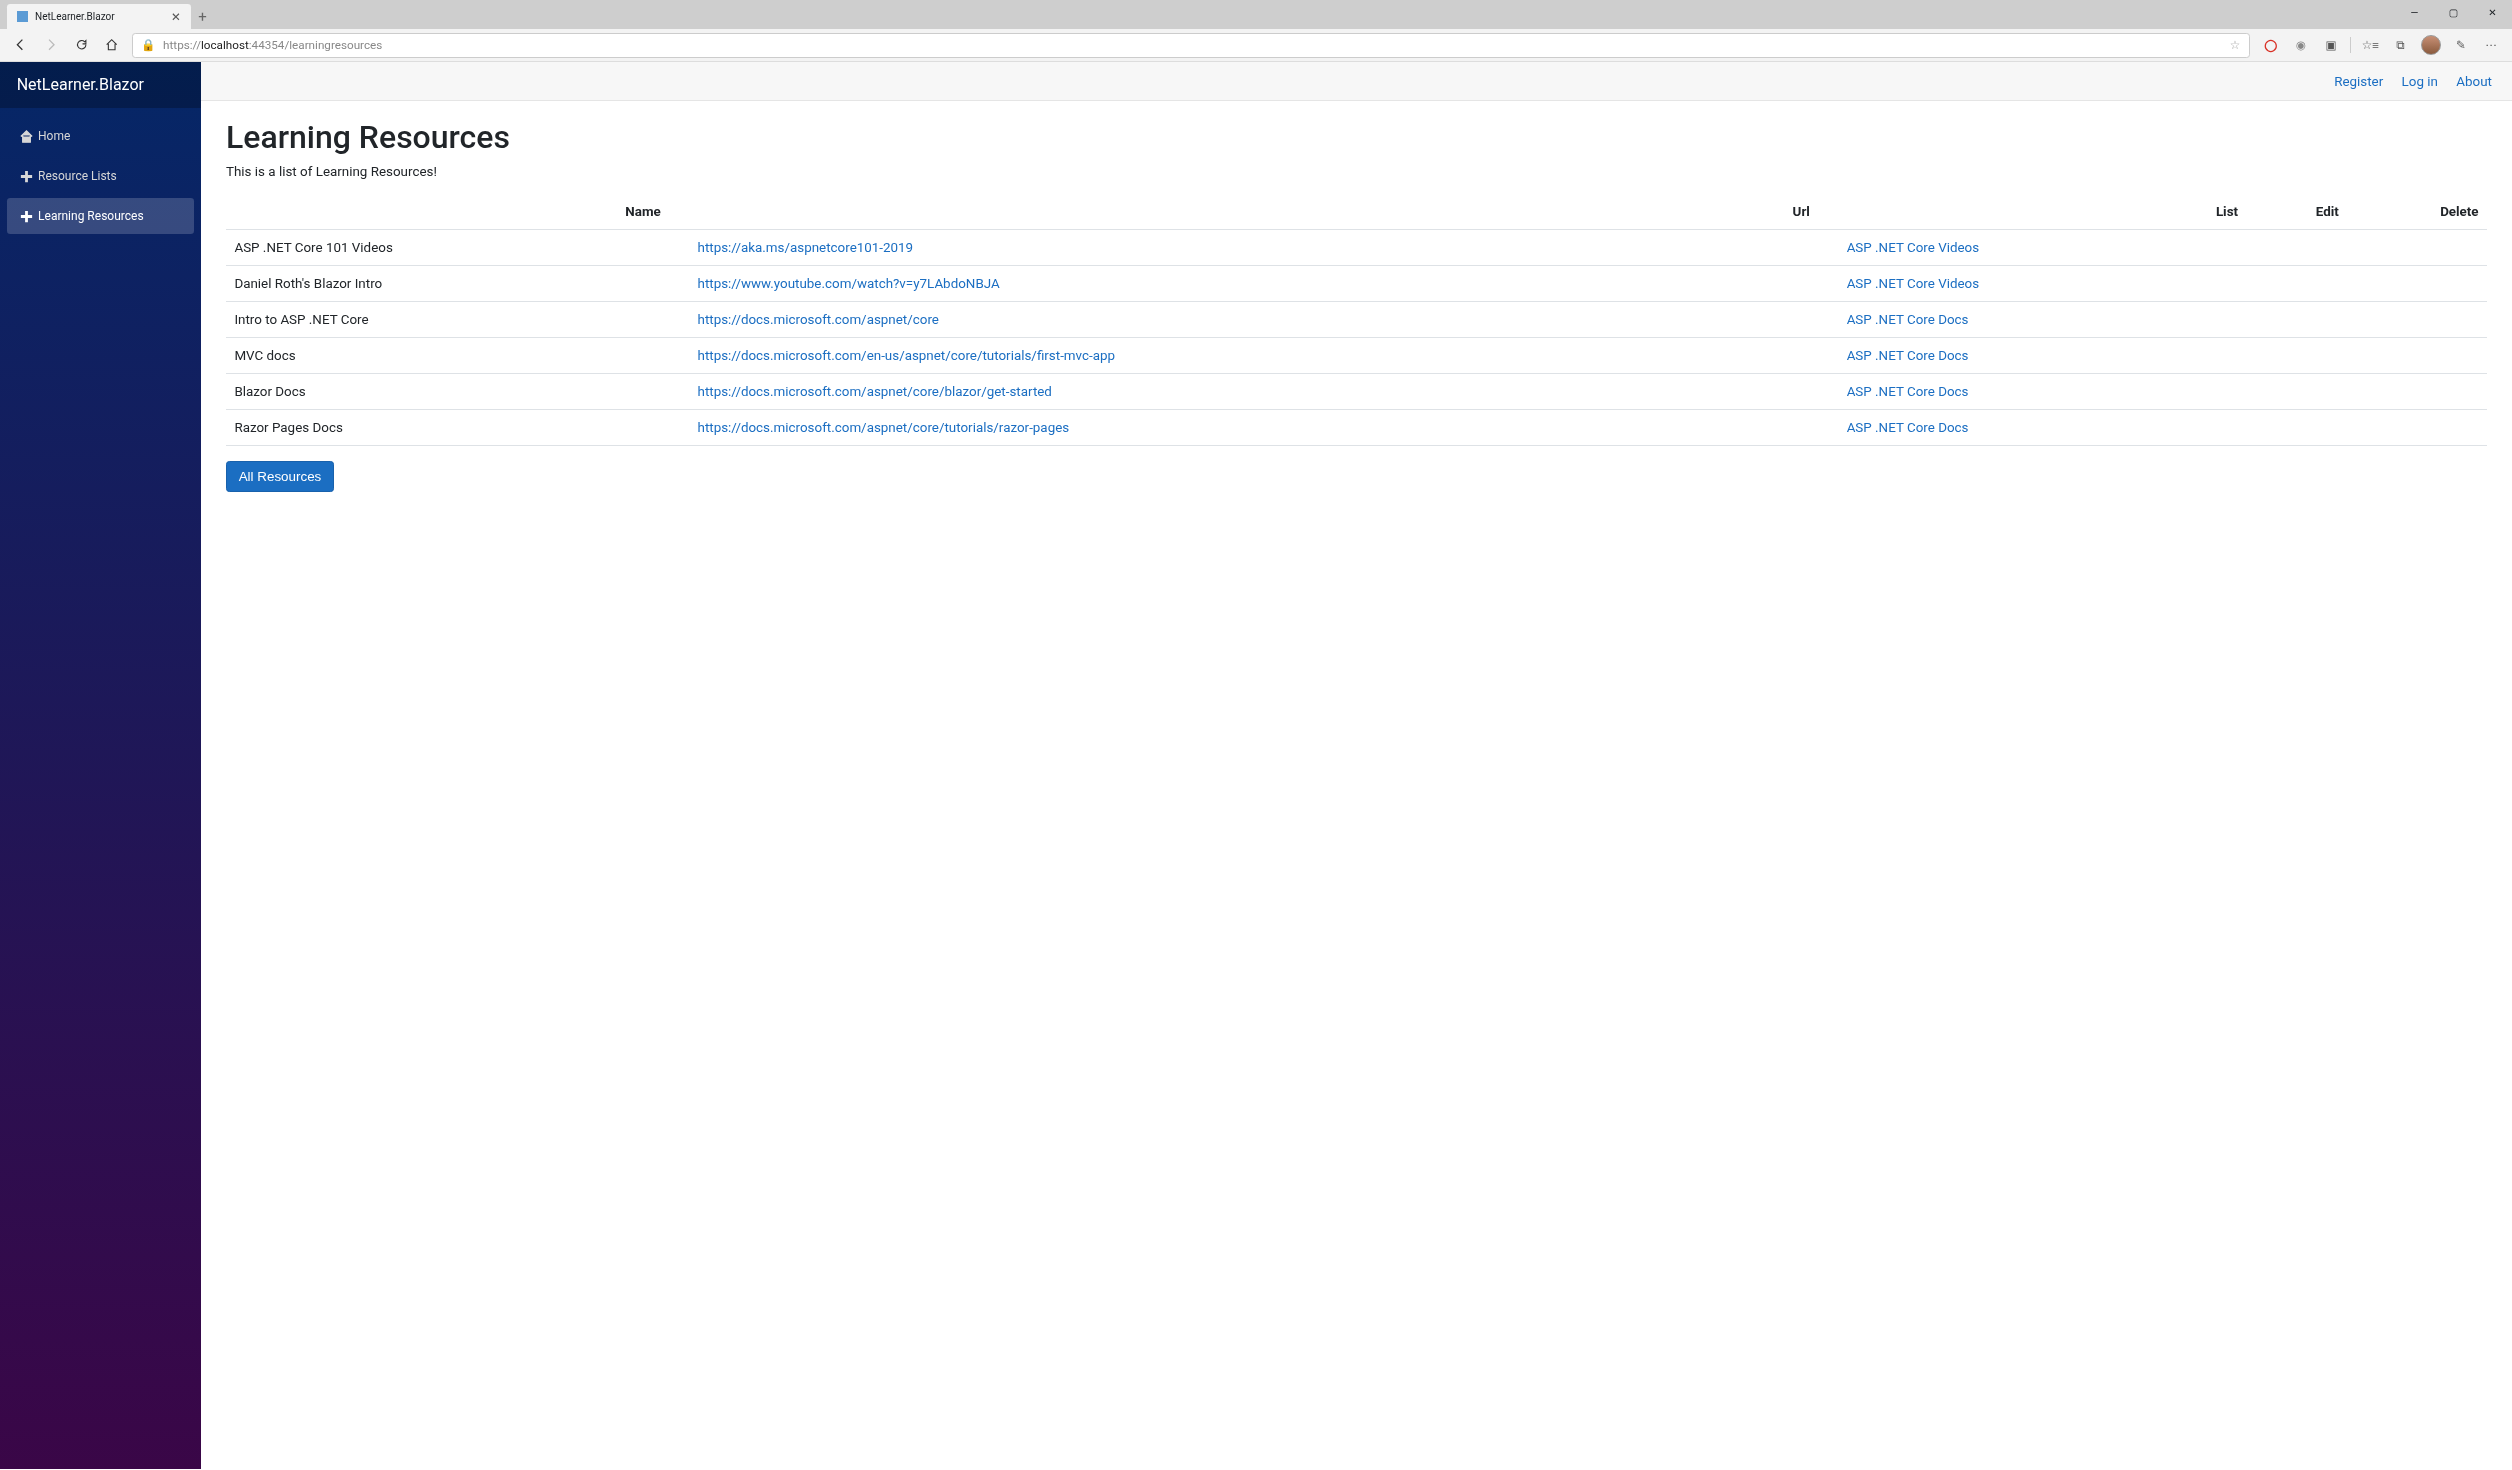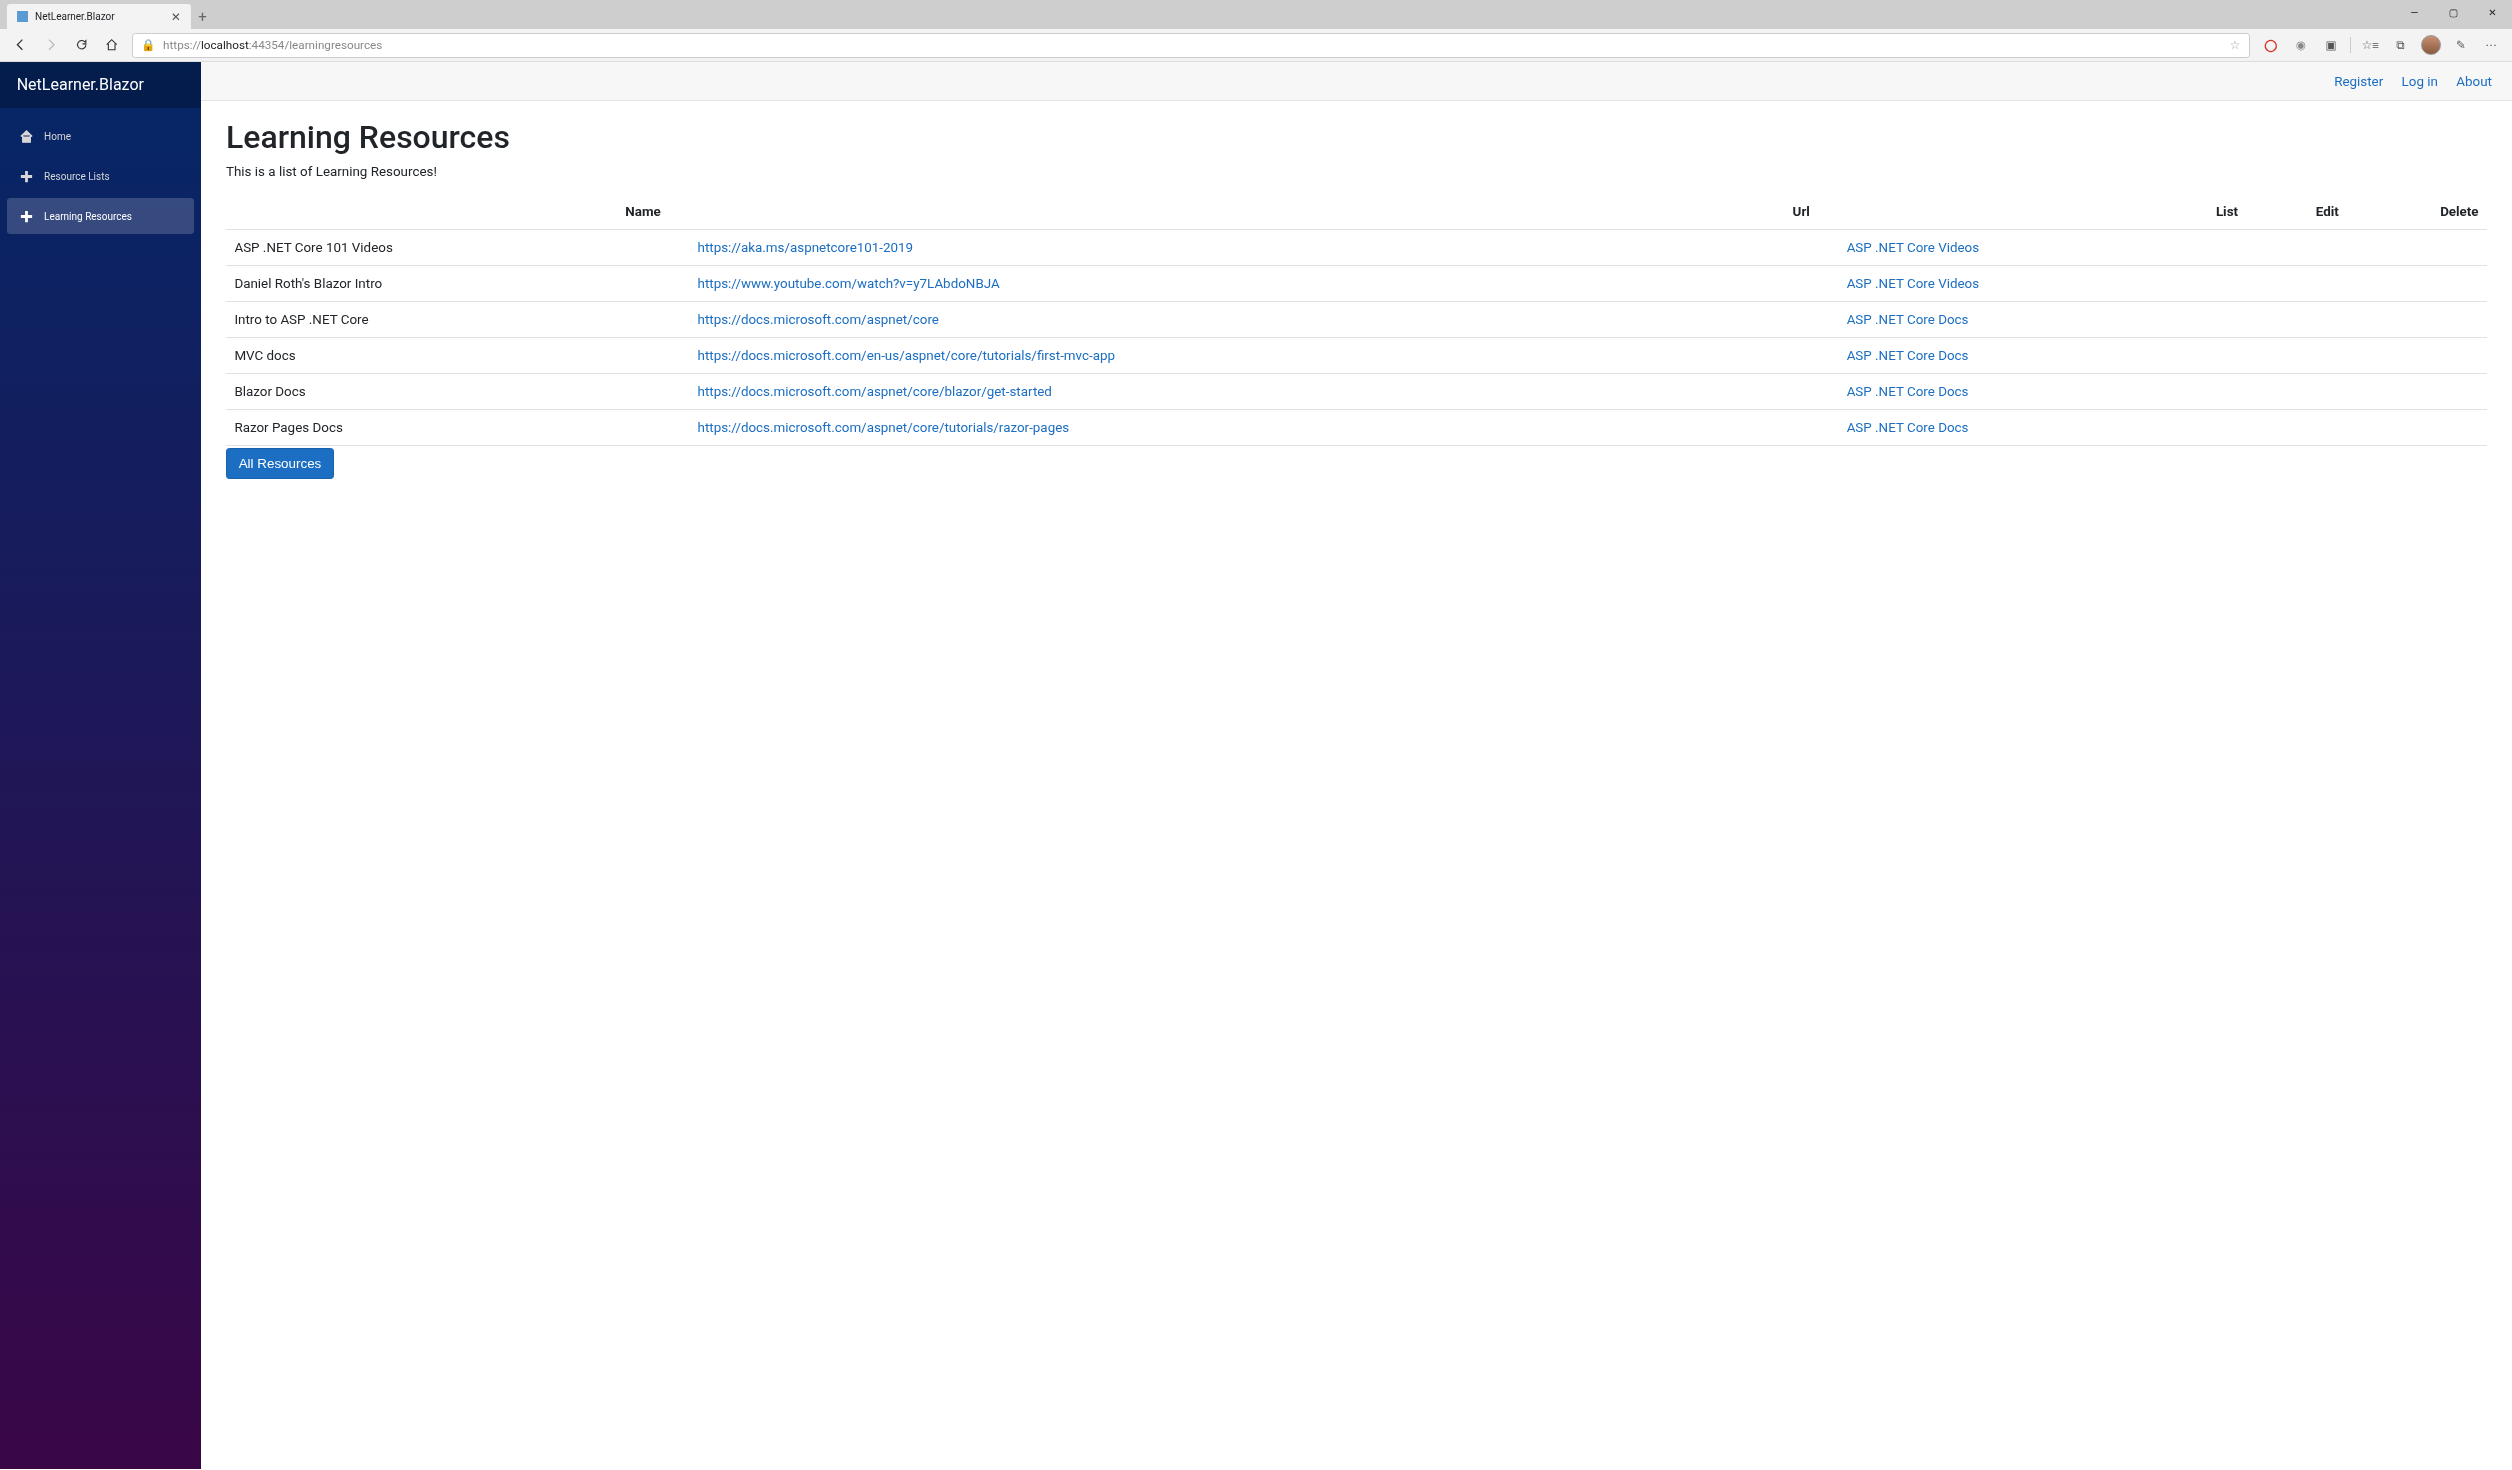--- a/index.html
+++ b/index.html
@@ -27,37 +27,37 @@
 .star { color: #999; }
 .toolbar-right { display: flex; align-items: center; gap: 1.7px; }
 .avatar { width: 20px; height: 20px; border-radius: 50%; background: linear-gradient(#c89076,#8a5a3d); border: 0.8px solid #999; }
 .sep { width: 0.8px; height: 16.7px; background: #ccc; margin: 0 3.3px; }
 
 
 .app { display: flex; height: calc(100vh - 63px); }
 .sidebar { width: 201px; background: linear-gradient(180deg, #052767 0%, #3a0647 100%); color: #fff; display: flex; flex-direction: column; }
 .brand { padding: 13.4px 16.7px; font-size: 16px; font-weight: 400; background: rgba(0,0,0,0.25); }
 .nav { padding: 10px 6.7px; display: flex; flex-direction: column; gap: 3.3px; }
-.nav-item { display: flex; align-items: center; gap: 9px; padding: 10px 11.7px; border-radius: 3.3px; cursor: pointer; color: #d7d7d7; font-size: 10px; }
+.nav-item { display: flex; align-items: center; gap: 3px; padding: 10px 11.7px; border-radius: 3.3px; cursor: pointer; color: #d7d7d7; font-size: 12px; }
 .nav-item.active { background: rgba(255,255,255,0.18); color: #fff; }
 .nav-icon { width: 16.7px; height: 16.7px; display: flex; align-items:center; justify-content:center; }
 .nav-icon svg { fill: currentColor; }
 
 .main { flex: 1; display: flex; flex-direction: column; overflow:auto; }
 .topbar { background: #f7f7f7; border-bottom: 0.8px solid #e5e5e5; display: flex; justify-content: flex-end; padding: 11.7px 20px; gap: 18.4px; text-align: center; }
 .topbar a { color: #1b6ec2; text-decoration: none; font-size: 13.4px; cursor: pointer; }
 .content { padding: 16.7px 25px; }
 h1.page-title { font-size: 32px; font-weight: 500; margin-bottom: 8.4px; }
 .subtitle { font-size: 13.4px; margin-bottom: 15px; }
 
 table.resources { width: 100%; border-collapse: collapse; }
 table.resources th { text-align: right; font-weight: 700; padding: 10px 8.4px; border-bottom: 1.7px solid #dee2e6; font-size: 13.4px; }
 table.resources td { padding: 10px 8.4px; border-bottom: 0.8px solid #dee2e6; font-size: 13.4px; }
 table.resources a { color: #1b6ec2; text-decoration: none; padding-left: 20px; }
-.btn-primary { background: #1b6ec2; color: #fff; border: 0.8px solid #1861ac; padding: 6.7px 11.7px; border-radius: 3.3px; font-size: 13.4px; cursor: pointer; margin-top: 2px; }
+.btn-primary { background: #1b6ec2; color: #fff; border: 0.8px solid #1861ac; padding: 6.7px 11.7px; border-radius: 3.3px; font-size: 13.4px; cursor: pointer; margin-top: 15px; }
 </style>
 </head>
 <body>
 
 <div class="browser-chrome">
   <div class="tab-bar">
     <div class="tab">
       <span class="tab-favicon"></span>
       <span class="tab-title">NetLearner.Blazor</span>
       <span class="tab-close">✕</span>

